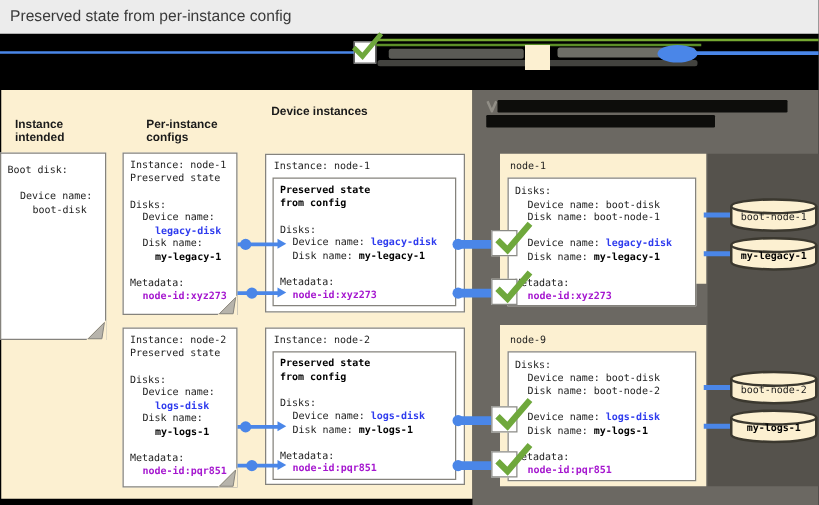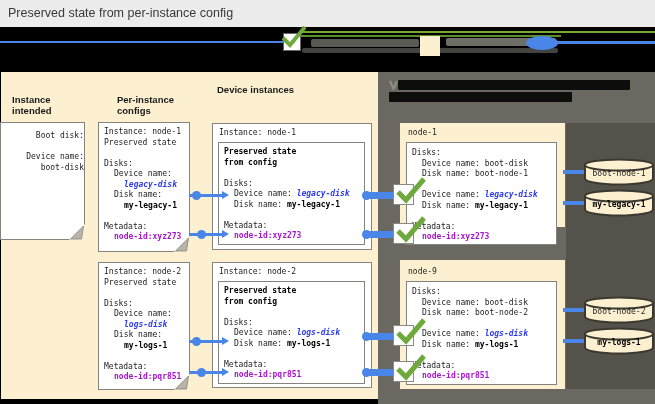--- a/index.html
+++ b/index.html
@@ -21,21 +21,21 @@
   .colhead{position:absolute;font-size:9.5px;line-height:11px;font-weight:bold;color:#1a1a1a;}
   .colhead .reg{font-weight:normal;}
   
   .card{position:absolute;background:#fff;border:1px solid #85837d;box-sizing:border-box;}
   .pad{padding:4px 0 0 5px;}
   .mono{font-family:"DejaVu Sans Mono",monospace;font-size:8px;line-height:10.5px;color:#1c1c1c;white-space:pre;}
   .gap{height:10.5px;}
   .ind1{padding-left:10px;}
   .ind2{padding-left:20px;}
   .b{font-weight:bold;color:#000;}
-  .blue{color:#2e3bee;font-weight:bold;font-style:italic;}
+  .blue{color:#2e3bee;font-weight:bold;}
   .mag{color:#a517cf;font-weight:bold;}
   .inner{position:absolute;background:#fff;border:1px solid #85837d;box-sizing:border-box;padding:4px 0 0 5px;}
   .vmcard{position:absolute;background:#fcf0d1;box-sizing:border-box;}
   .vmname{position:absolute;left:8px;top:5px;}
   .fold{position:absolute;right:-1px;bottom:-1px;width:16px;height:16px;}
   
   .hline{position:absolute;height:3px;background:#4a86e8;}
   .thick{position:absolute;height:7px;background:#4a86e8;}
   .dline{position:absolute;height:4px;background:#4a86e8;}
   .dot{position:absolute;width:9px;height:9px;border-radius:50%;background:#4a86e8;}
@@ -90,21 +90,21 @@
     <div>intended</div>
   </div>
   <div class="colhead" style="left:103px;top:94px;margin-left:14px;">
     <div>Per-instance</div>
     <div>configs</div>
   </div>
   <div class="colhead" style="left:217px;top:84px;width:160px;">
     <div>Device instances</div>
   </div>
 
-  <div class="card pad" style="left:0;top:122px;width:85px;height:118px;padding-top:8px;text-align:right;">
+  <div class="card pad" style="left:0;top:122px;width:85px;height:150px;padding-top:8px;">
     <div class="mono">Boot disk:</div>
     <div class="gap"></div>
     <div class="mono ind1">Device name:</div>
     <div class="mono ind2">boot-disk</div>
     <svg class="fold" viewBox="0 0 16 16">
       <path d="M16,0 L16,16 L0,16 Z" fill="#fcf0d1"></path>
       <path d="M1.5,15 L14.5,2 L12.5,15 Z" fill="#b7b4ac" stroke="#85837d" stroke-width="0.8"></path>
     </svg>
   </div>
 

